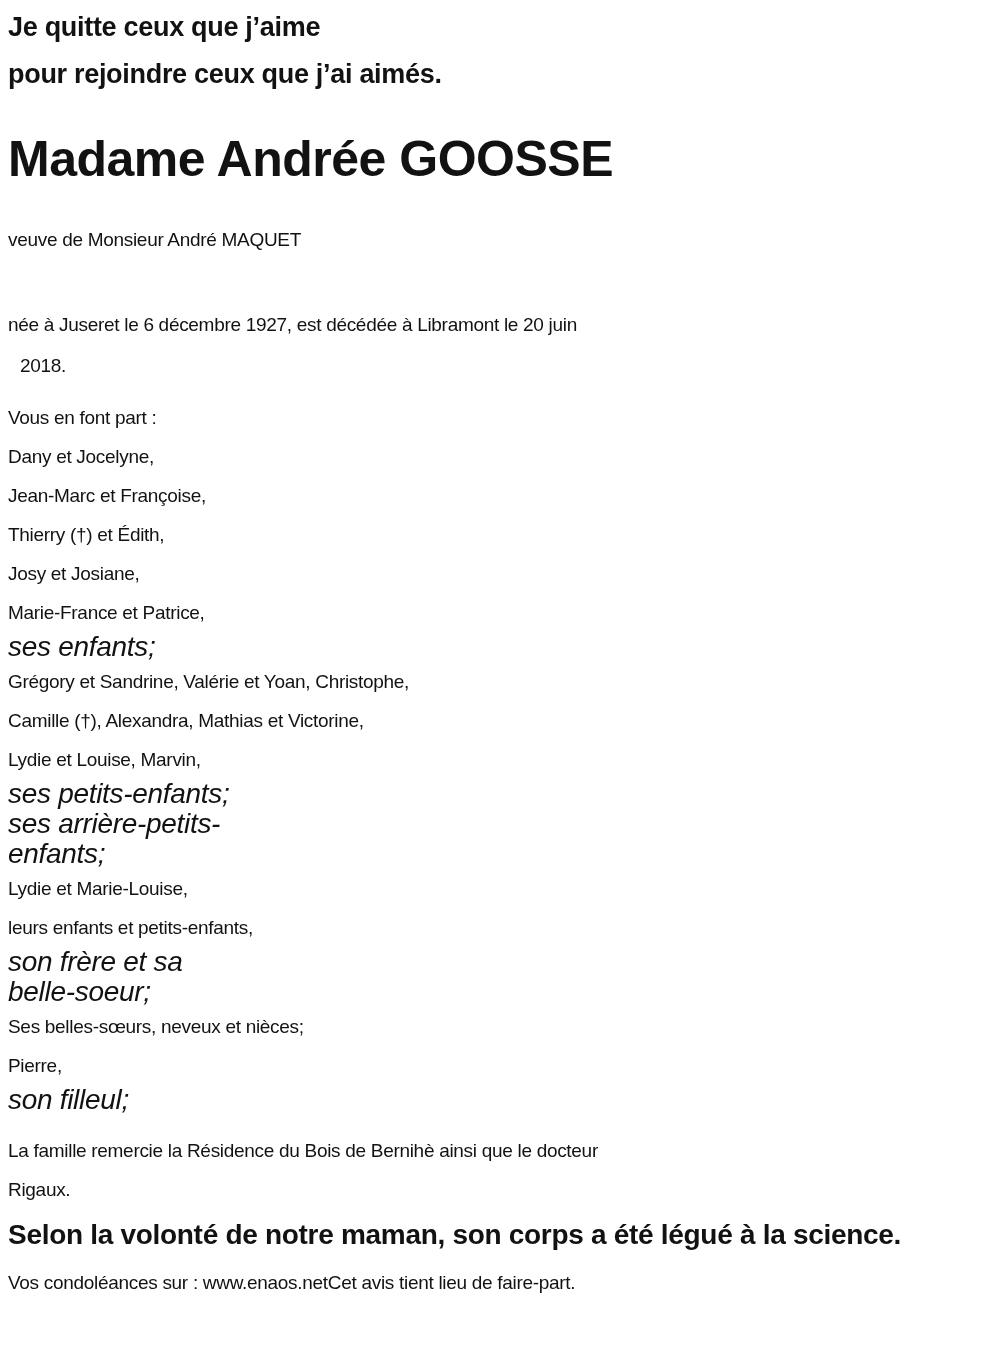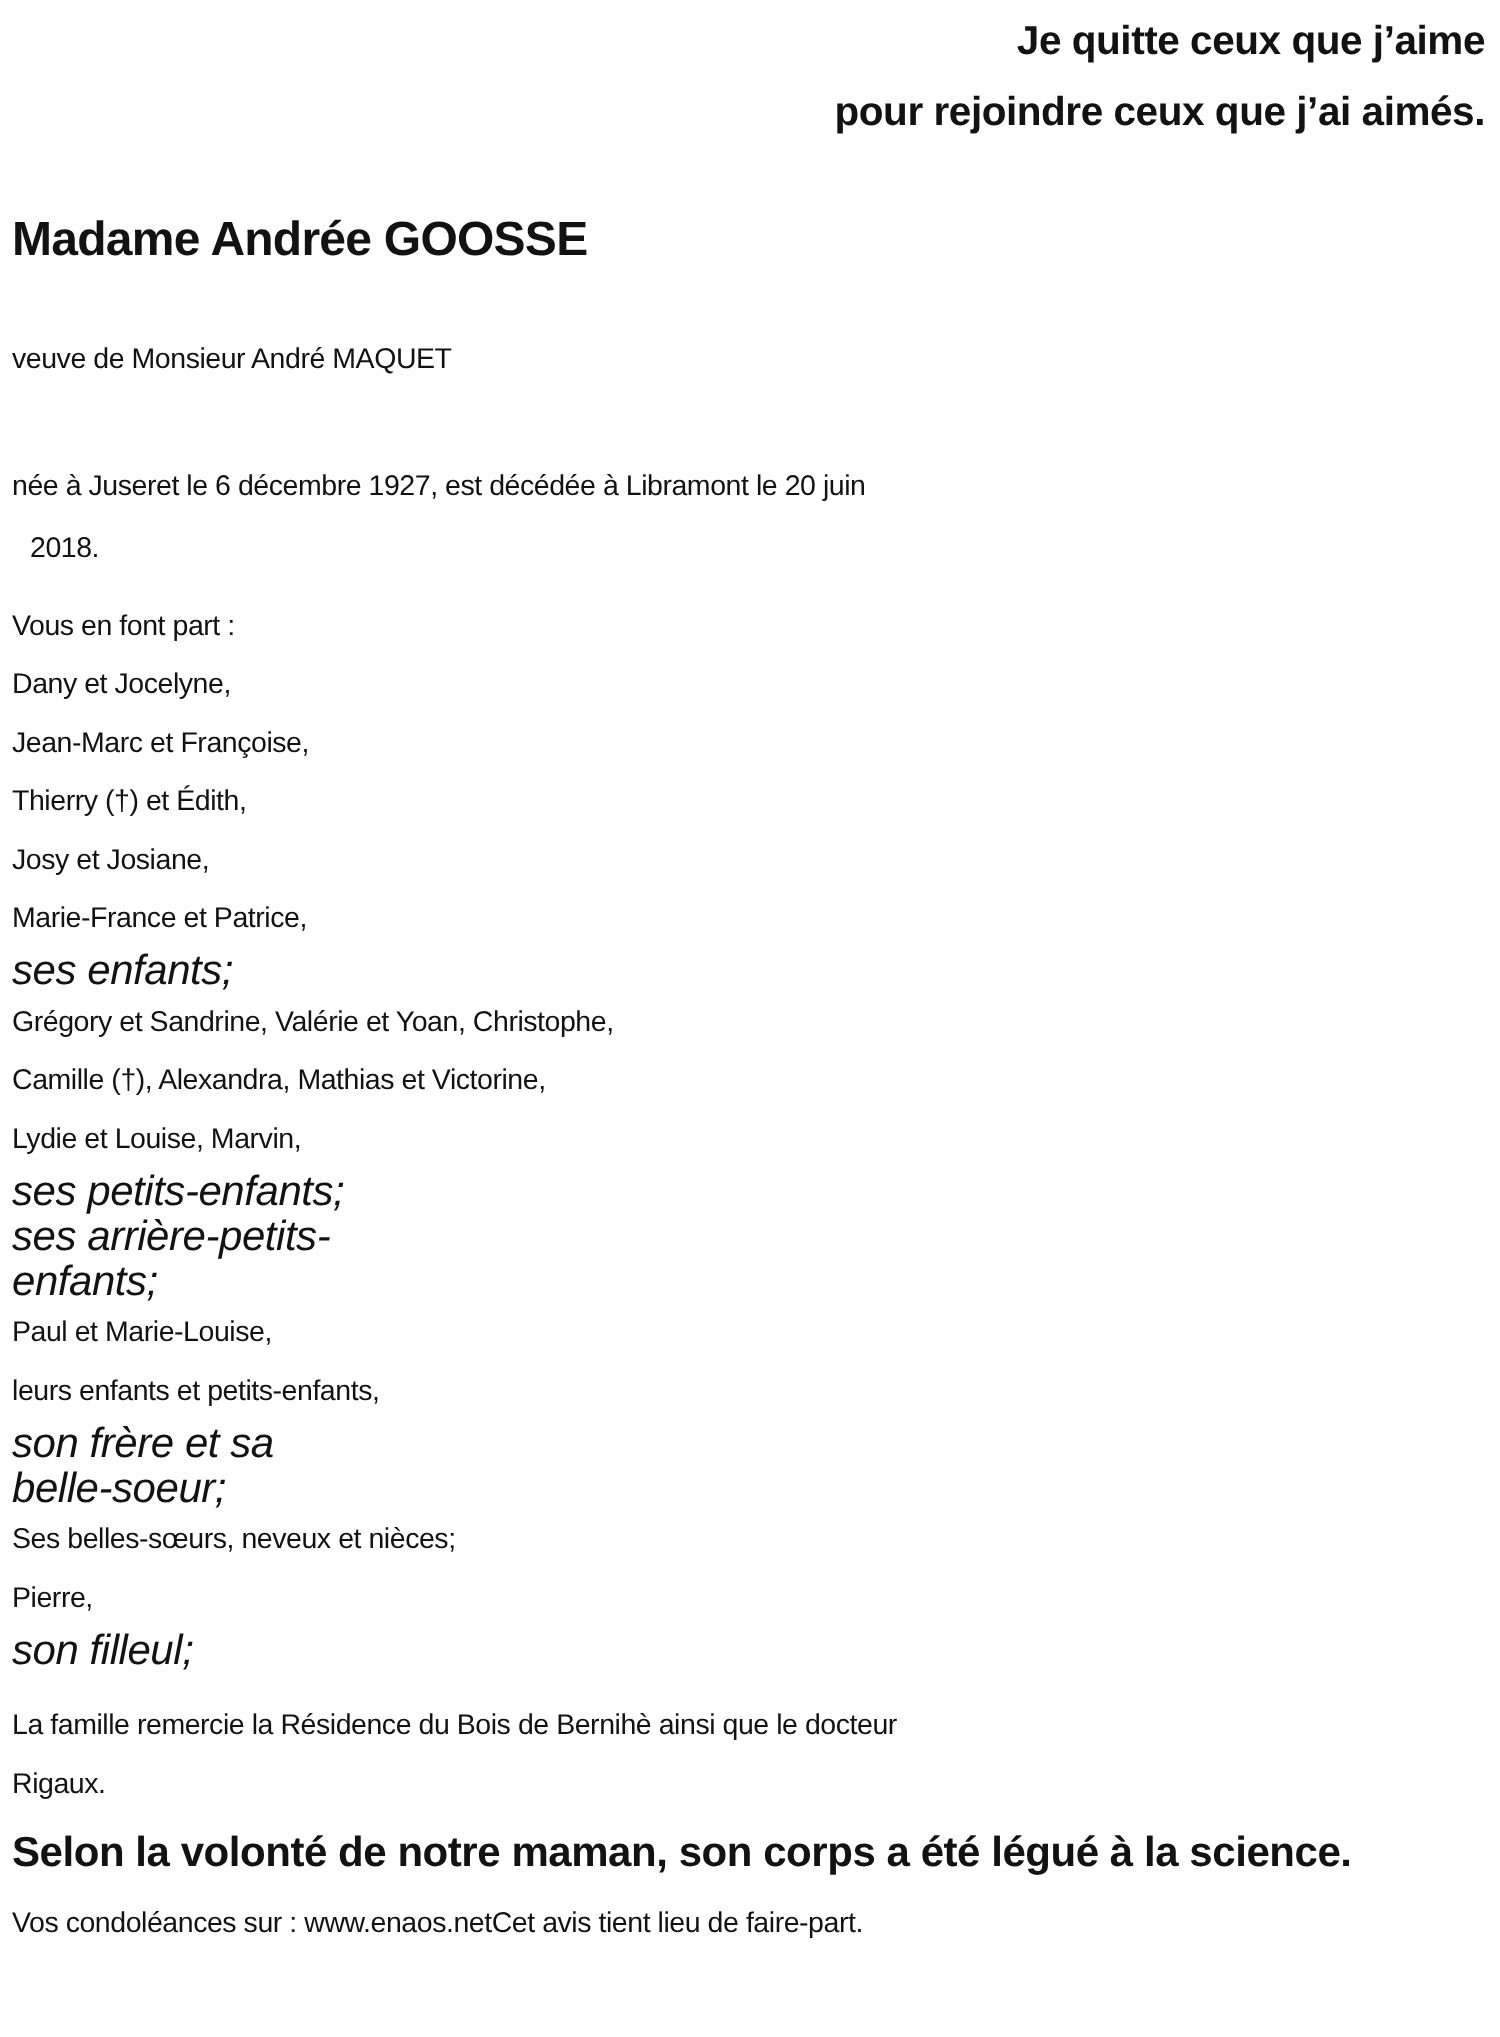--- a/index.html
+++ b/index.html
@@ -17,25 +17,24 @@
     color: #121212;
     font-family: "Liberation Sans", "DejaVu Sans", sans-serif;
     overflow: hidden;
   }
   .epigraph {
     font-weight: bold;
     font-size: 27px;
     line-height: 47px;
     letter-spacing: -0.3px;
     white-space: nowrap;
-    text-align: right;
   }
   .title {
     margin: 36px 0 0 0;
-    font-size: 32px;
+    font-size: 50px;
     font-weight: bold;
     line-height: 50px;
     letter-spacing: -0.5px;
     white-space: nowrap;
   }
   .line {
     font-size: 19px;
     line-height: 39px;
     letter-spacing: -0.3px;
     white-space: nowrap;
@@ -88,21 +87,21 @@
   <div class="rel">ses enfants;</div>
 
   <div class="line">Grégory et Sandrine, Valérie et Yoan, Christophe,</div>
   <div class="line">Camille (†), Alexandra, Mathias et Victorine,</div>
   <div class="line">Lydie et Louise, Marvin,</div>
   <div class="rel">ses petits-enfants;</div>
 
   <div class="rel">ses arrière-petits-</div>
   <div class="rel">enfants;</div>
 
-  <div class="line">Paul et Marie-Louise,</div>
+  <div class="line">Lydie et Marie-Louise,</div>
   <div class="line">leurs enfants et petits-enfants,</div>
   <div class="rel">son frère et sa</div>
   <div class="rel">belle-soeur;</div>
 
   <div class="line">Ses belles-sœurs, neveux et nièces;</div>
   <div class="line">Pierre,</div>
   <div class="rel">son filleul;</div>
 
   <div class="line thanks-1">La famille remercie la Résidence du Bois de Bernihè ainsi que le docteur</div>
   <div class="line">Rigaux.</div>

